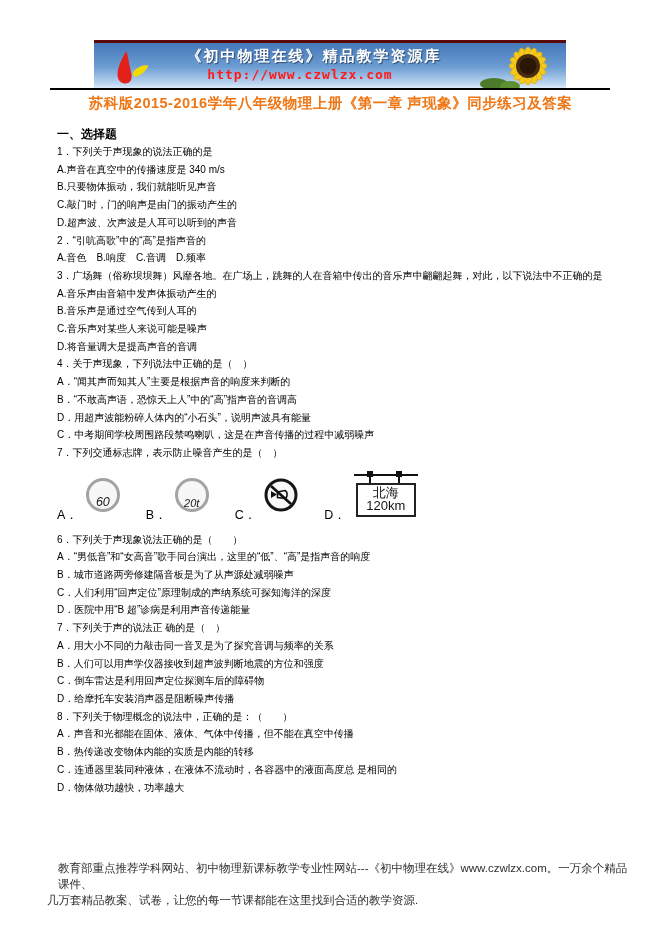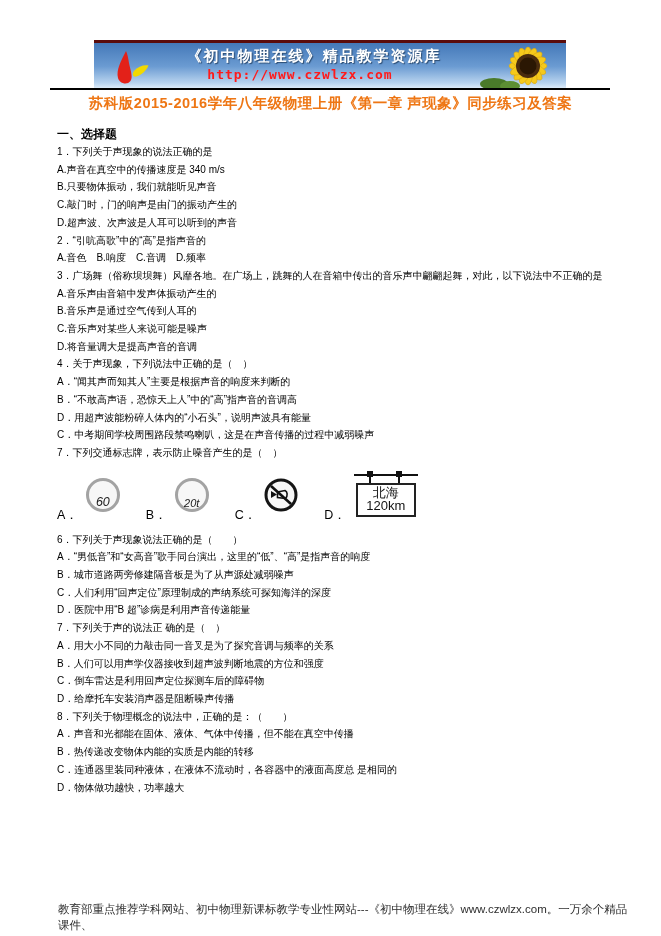--- a/index.html
+++ b/index.html
@@ -50,21 +50,21 @@
   .dist-bar{position:absolute;left:0;top:4px;width:64px;height:2px;background:#111;}
   .dist-knob{position:absolute;top:1px;width:6px;height:6px;background:#111;}
   .dist-post{position:absolute;top:7px;width:2px;height:6px;background:#111;}
   .dist-board{
     position:absolute;left:2px;top:13px;width:56px;height:30px;border:2px solid #222;background:#fff;
     display:flex;flex-direction:column;align-items:center;justify-content:center;
   }
   .dist-board span{font-size:13px;line-height:12.5px;color:#111;}
   
   .footer{position:absolute;left:47px;top:860px;width:582px;color:#2e2e2e;}
-  .footer .f-line{font-size:11.5px;line-height:16px;margin-top:41px;}
+  .footer .f-line{font-size:11.5px;line-height:16px;}
   .footer .f-line.first{margin-left:11px;}
 </style>
 </head>
 <body>
 
 <div class="page">
 
   <div class="banner">
     <div class="banner-strip"></div>
     <div class="banner-logo">

